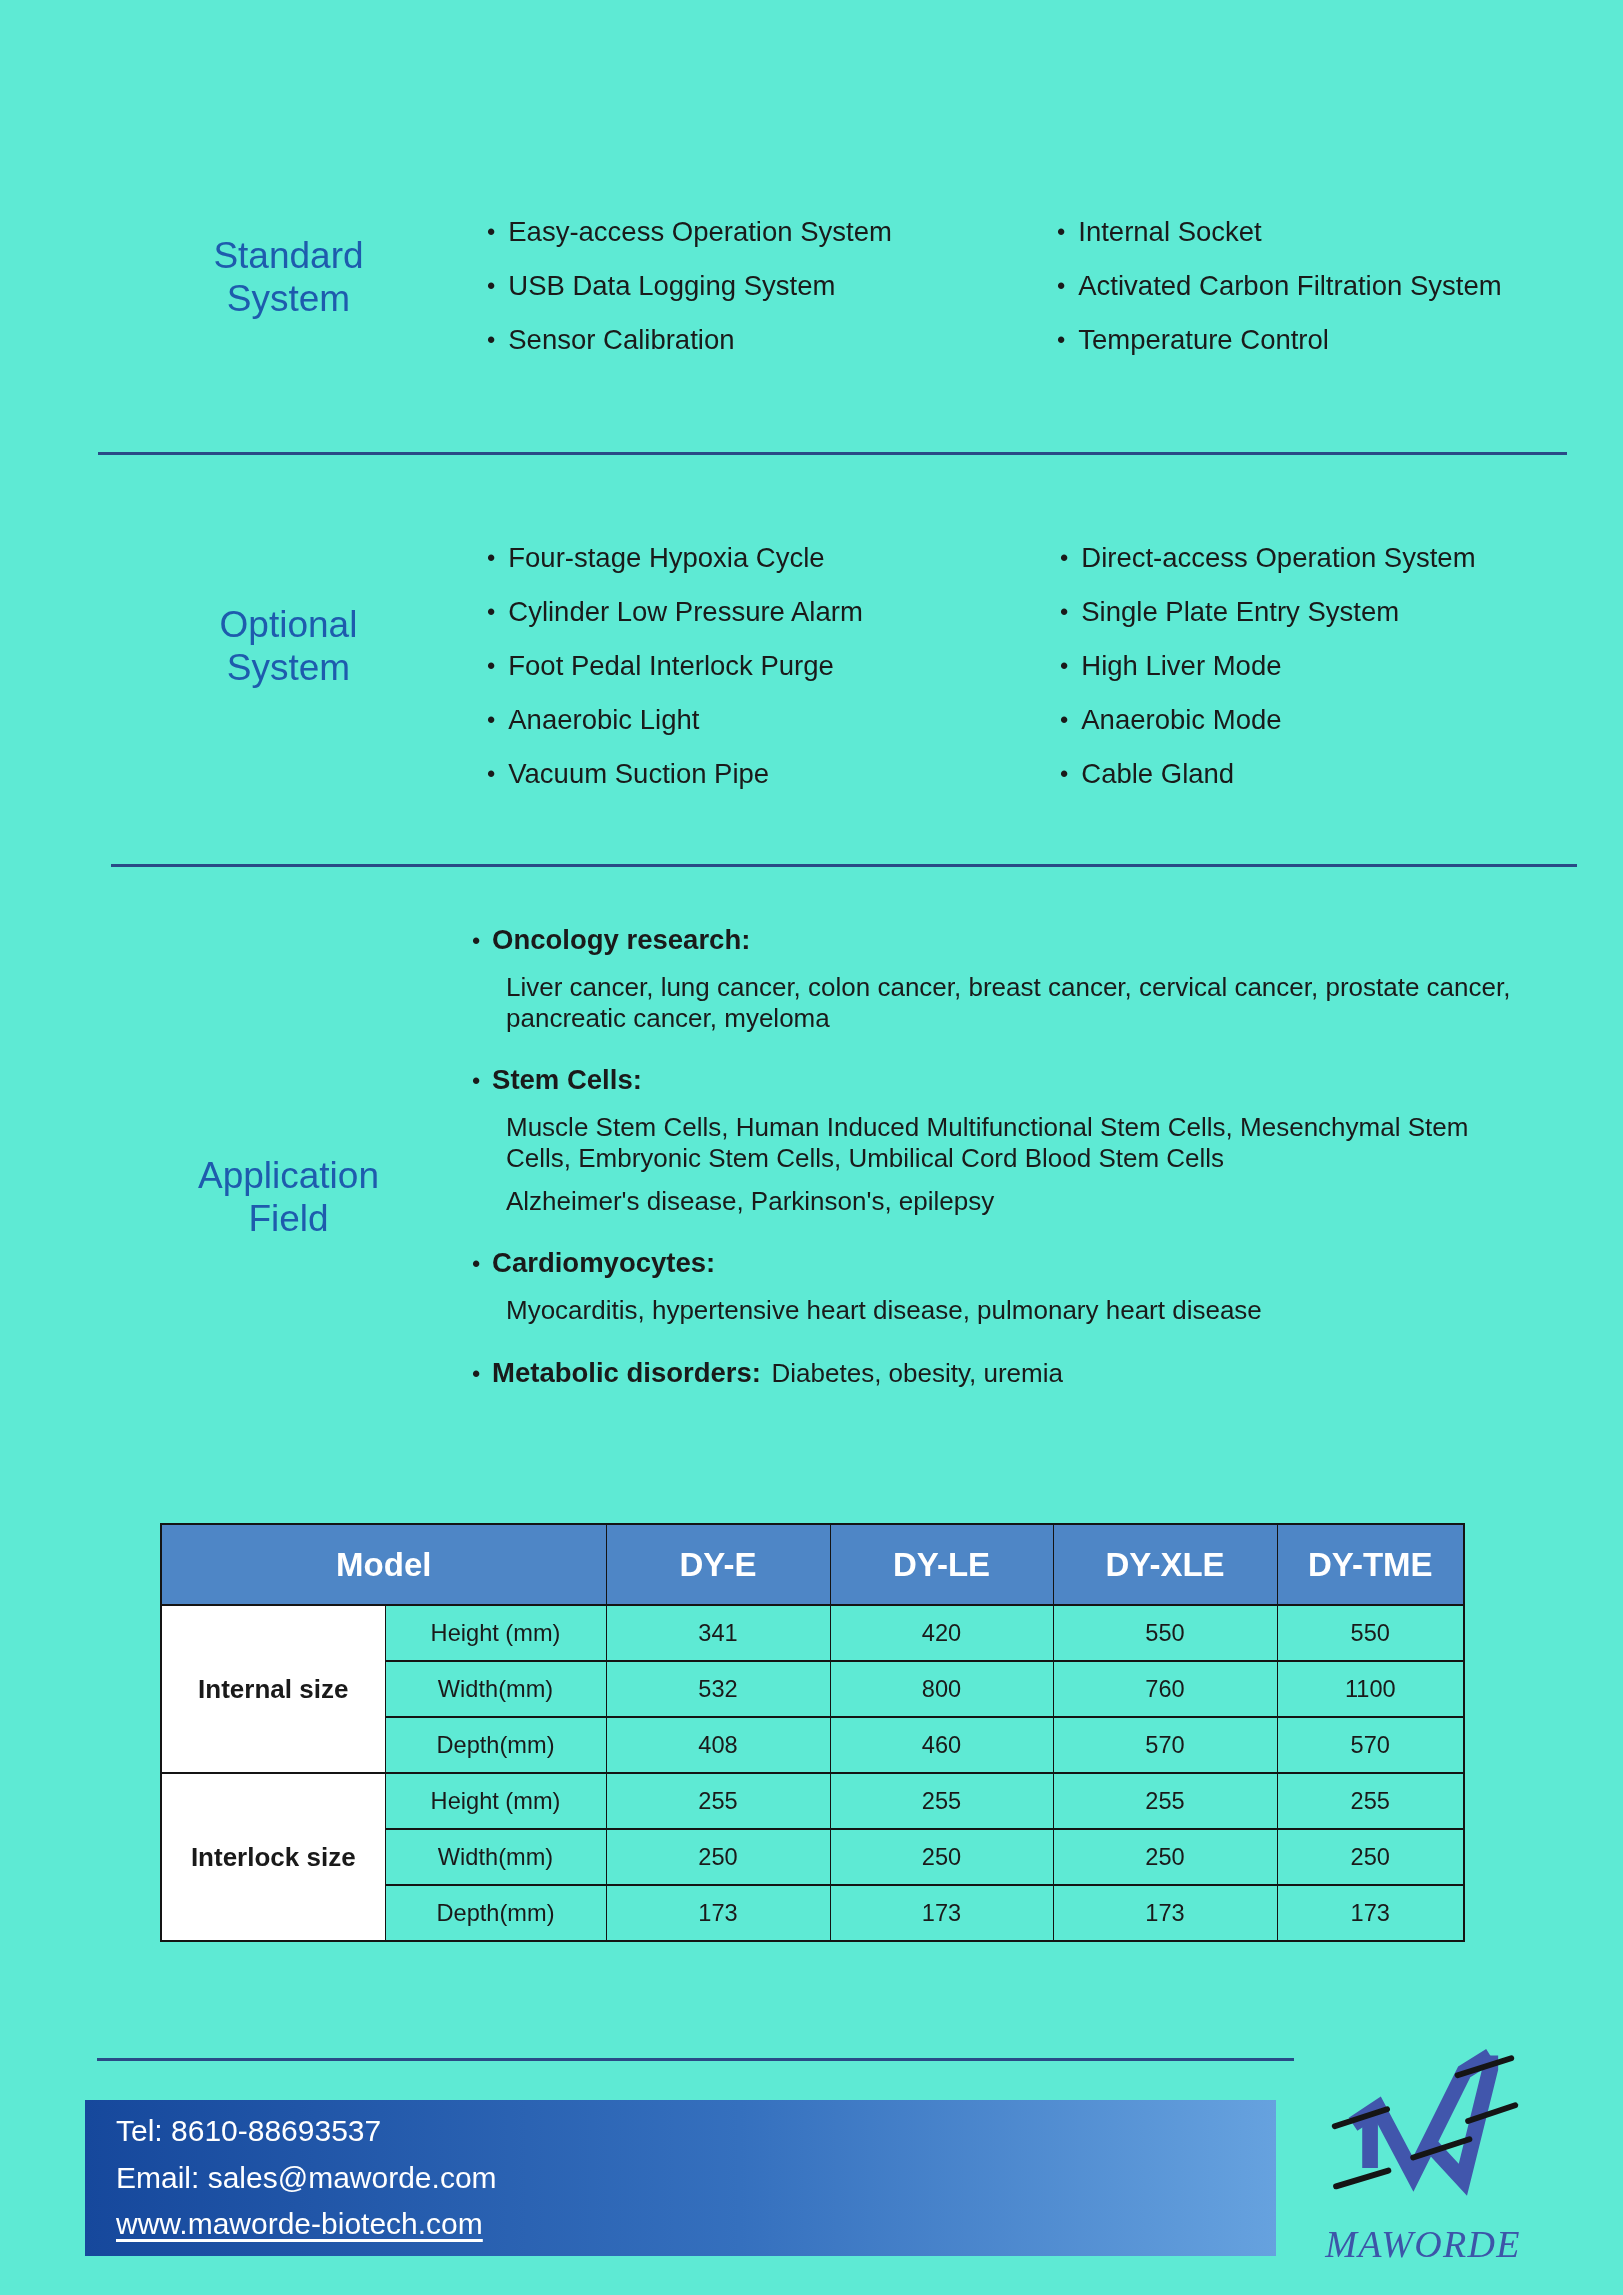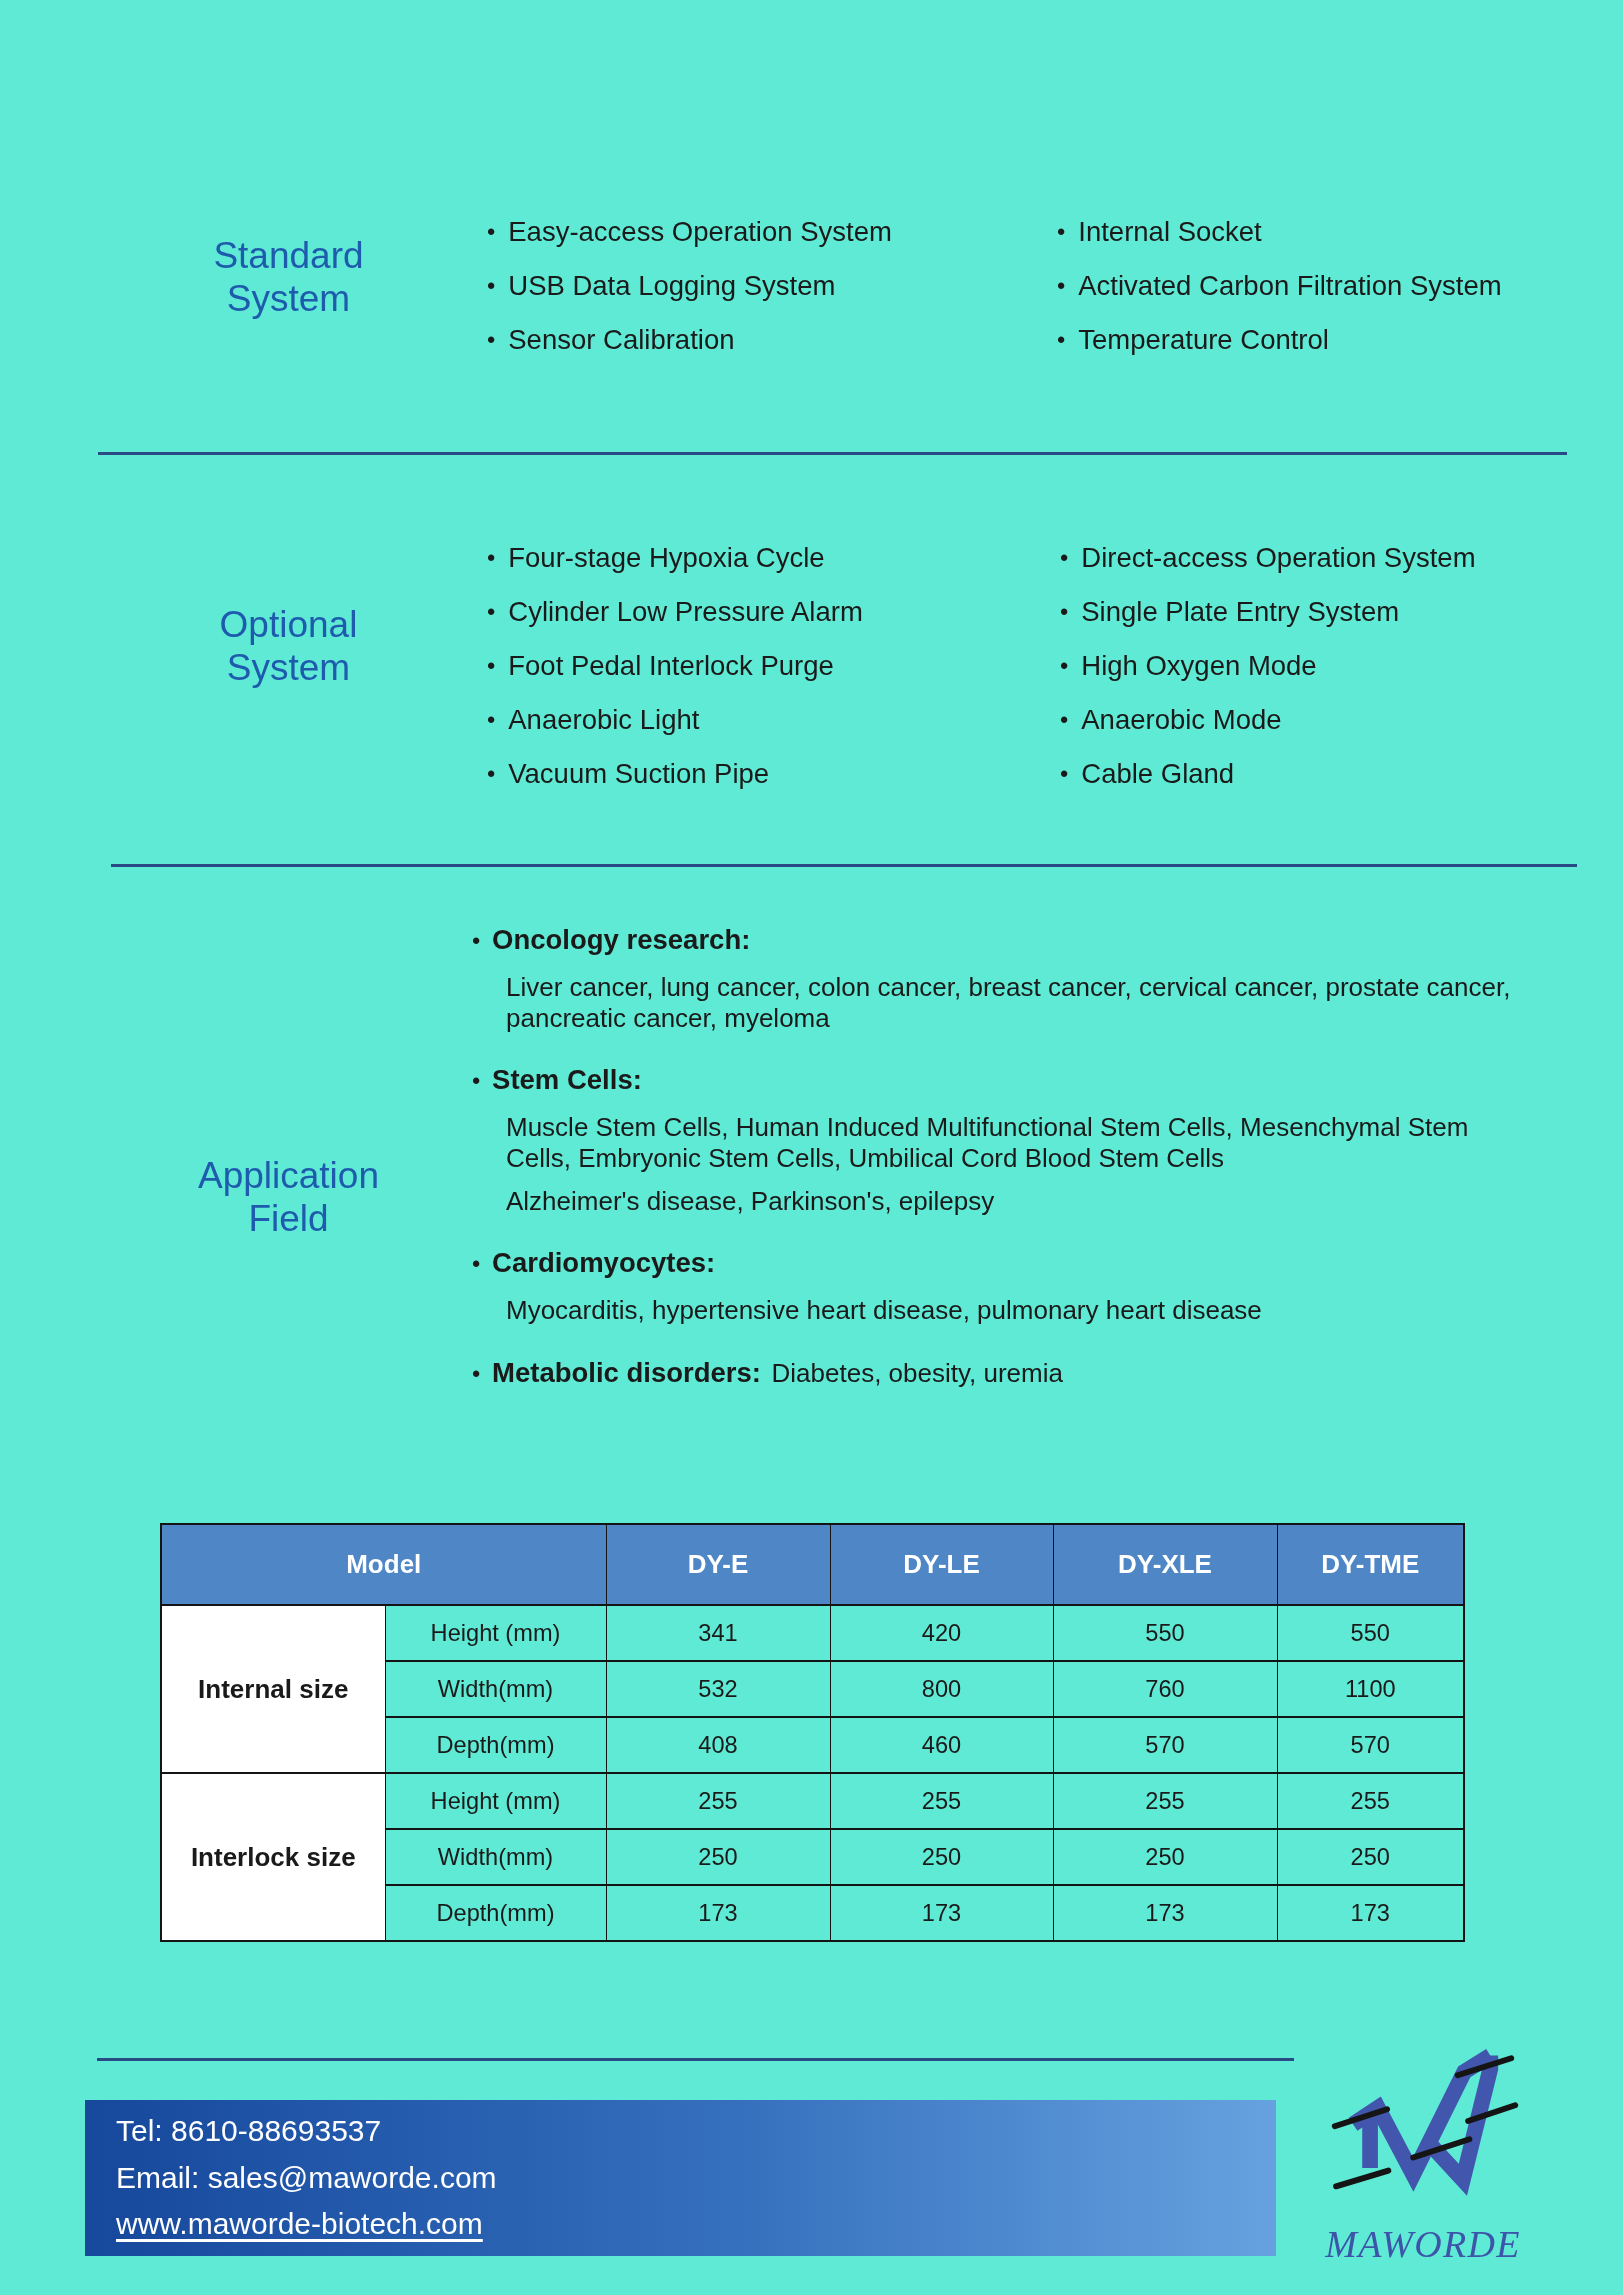--- a/index.html
+++ b/index.html
@@ -32,21 +32,21 @@
     border-collapse:collapse;table-layout:fixed;font-size:23.6px;
     border:2px solid #141414;
   }
   .spec-table th,.spec-table td{
     border-left:1.3px solid #141414;border-right:1.3px solid #141414;
     border-top:2px solid #141414;border-bottom:2px solid #141414;
     text-align:center;vertical-align:middle;padding:0;
   }
   .spec-table tr.header-row{height:81px;}
   .spec-table tr.header-row th{
-    background:#4E86C6;color:#ffffff;font-size:26px;font-weight:bold;
+    background:#4E86C6;color:#ffffff;font-size:33px;font-weight:bold;
     border-bottom:2.6px solid #141414;
   }
   .spec-table tbody tr{height:56px;}
   .spec-table .group-label{font-weight:bold;font-size:26px;background:#fff;}
   .spec-table .row-label{font-size:23.6px;}
   .spec-table .group-top td{border-top:2.6px solid #141414;}
   
   .footer-bar{
     position:absolute;left:85px;top:2100px;width:1191px;height:156px;
     background:linear-gradient(90deg,#16489C 0%,#3570BE 55%,#66A2DF 100%);
@@ -88,21 +88,21 @@
   <ul class="blist" style="left:487px;top:531px;width:563px;">
     <li>Four-stage Hypoxia Cycle</li>
     <li>Cylinder Low Pressure Alarm</li>
     <li>Foot Pedal Interlock Purge</li>
     <li>Anaerobic Light</li>
     <li>Vacuum Suction Pipe</li>
   </ul>
   <ul class="blist" style="left:1060px;top:531px;width:537px;">
     <li>Direct-access Operation System</li>
     <li>Single Plate Entry System</li>
-    <li>High Oxygen Mode</li>
+    <li>High Liver Mode</li>
     <li>Anaerobic Mode</li>
     <li>Cable Gland</li>
   </ul>
 
   <div class="divider" style="left:111px;top:864px;width:1466px;"></div>
 
   <div class="sec-heading" style="top:1154px;">Application
 Field</div>
   <div class="app-wrap">
     <div class="app-label first">Oncology research:</div>

